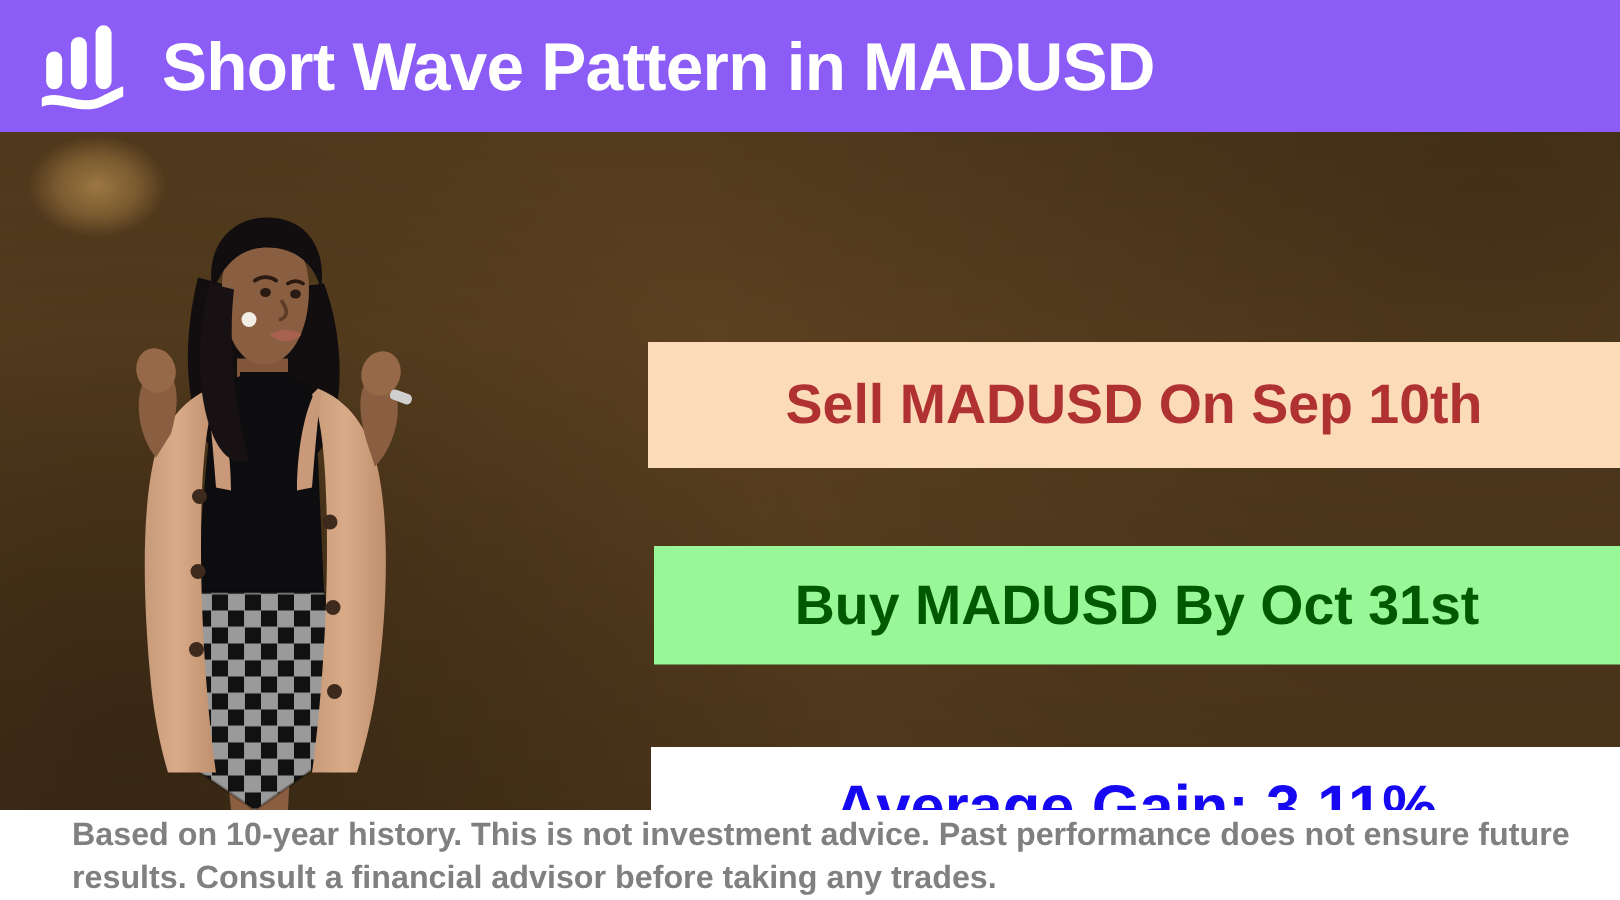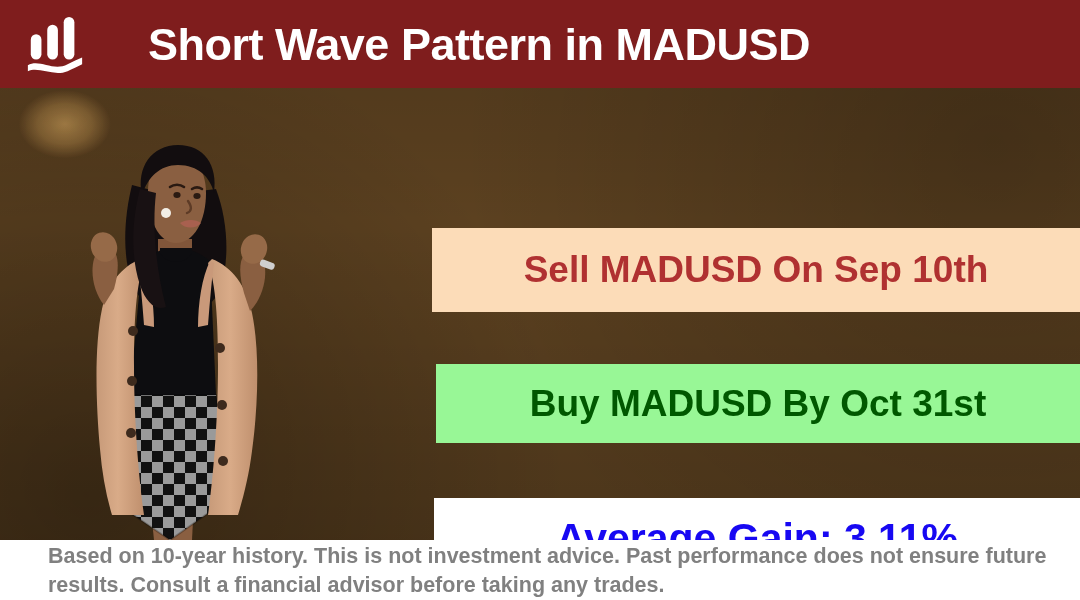--- a/index.html
+++ b/index.html
@@ -15,27 +15,26 @@
     font-family: "Liberation Sans", sans-serif;
     background: #ffffff;
   }
 
   
   #header {
     position: absolute;
     left: 0; top: 0;
     width: 1080px;
     height: 88px;
-    background: #7f1d1d;
+    background: #8b5cf6;
     display: flex;
     align-items: center;
     box-sizing: border-box;
     padding-left: 24px;
     z-index: 10;
-    gap: 40px;
   }
   #logo-icon {
     width: 62px;
     height: 62px;
     flex: 0 0 auto;
     margin-right: 22px;
     display: block;
   }
   #header-title {
     color: #ffffff;

